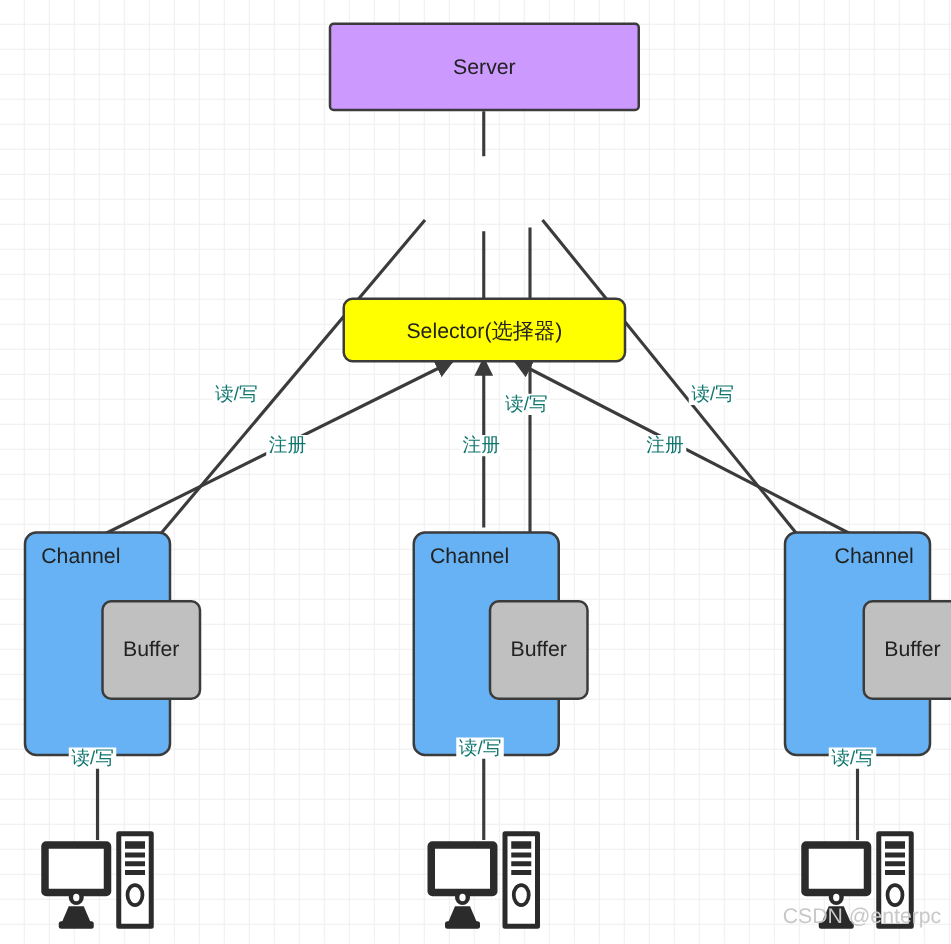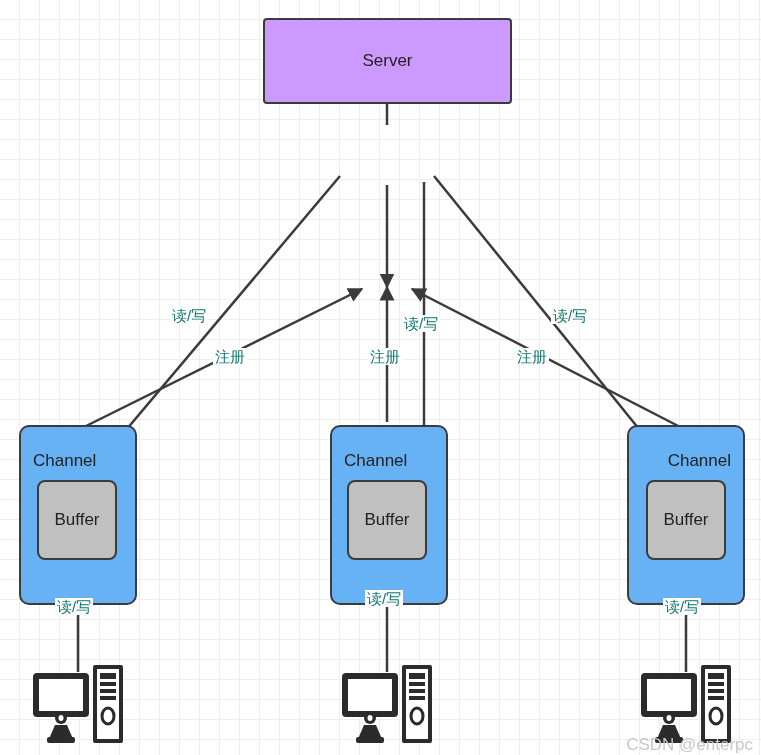--- a/index.html
+++ b/index.html
@@ -56,46 +56,47 @@
     background: #66b2f5;
     border-radius: 10px;
     align-items: flex-start;
     justify-content: flex-start;
   }
   .node-channel.align-right {
     justify-content: flex-end;
   }
   .channel-label {
     font-size: 17px;
-    padding: 24px 12px 0 12px;
+    padding: 8px 12px 0 12px;
     color: #222222;
   }
   .node-buffer {
     background: #c0c0c0;
     border-radius: 8px;
     z-index: 6;
+    margin-left: 44px;
   }
   .edge-label {
     position: absolute;
     background: #ffffff;
     color: #0f766e;
     font-size: 15px;
     line-height: 17px;
     padding: 0 2px;
     white-space: nowrap;
     z-index: 7;
   }
   .pc-icon {
     position: absolute;
     z-index: 6;
   }
   .watermark {
     position: absolute;
     right: 8px;
-    bottom: 0;
+    bottom: 12px;
     font-size: 17px;
     color: #c8c8c8;
     z-index: 20;
     user-select: none;
     white-space: nowrap;
   }
 </style>
 </head>
 <body>
 
@@ -123,25 +124,28 @@
 
     <line x1="686" y1="430" x2="412" y2="289" stroke="#3b3b3b" stroke-width="2.5" marker-end="url(#arrow)"></line>
 
     <line x1="424" y1="478" x2="424" y2="340" stroke="#3b3b3b" stroke-width="2.5"></line>
 
     <line x1="78" y1="560" x2="78" y2="672" stroke="#3b3b3b" stroke-width="2.5"></line>
     <line x1="387" y1="560" x2="387" y2="672" stroke="#3b3b3b" stroke-width="2.5"></line>
     <line x1="686" y1="560" x2="686" y2="672" stroke="#3b3b3b" stroke-width="2.5"></line>
   </svg>
 
-  <div class="node node-server" style="left:263px; top:18px; width:249px; height:86px;">
+  <div class="node node-server" style="left:263px; top:18px; width:249px; height:71px;">
     <span>Server</span>
   </div>
 
 
+  <div class="node node-selector" style="left:274px; top:238px; width:227px; height:52px;">
+    <span>Selector(选择器)</span>
+  </div>
 
   <div class="node node-channel" style="left:19px; top:425px; width:118px; height:180px;">
     <span class="channel-label">Channel</span>
   </div>
   <div class="node node-buffer" style="left:37px; top:480px; width:80px; height:80px;">
     <span>Buffer</span>
   </div>
 
   <div class="node node-channel" style="left:330px; top:425px; width:118px; height:180px;">
     <span class="channel-label">Channel</span>

